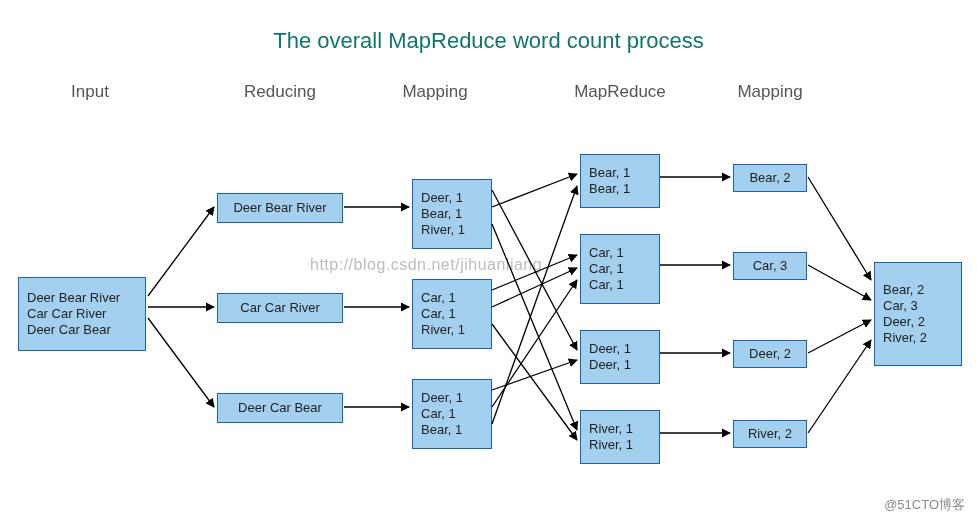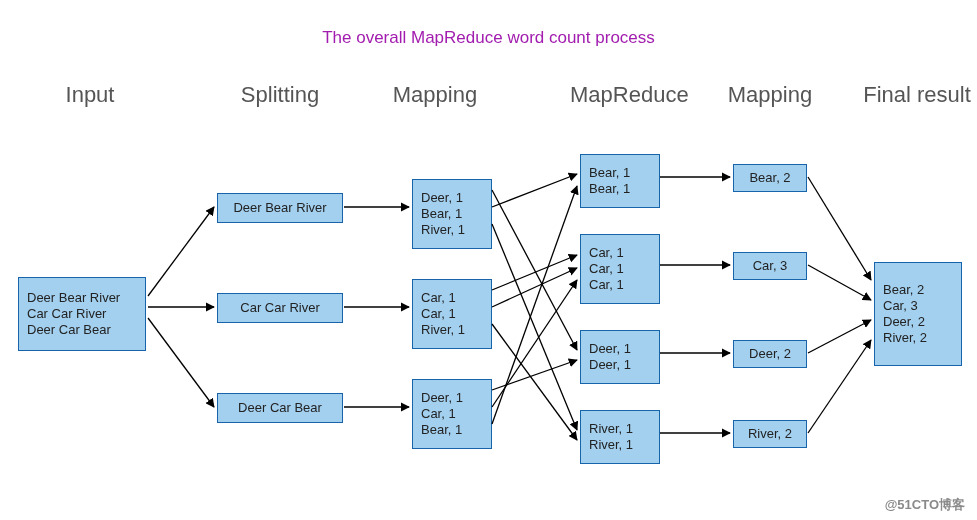--- a/index.html
+++ b/index.html
@@ -15,27 +15,27 @@
     position: relative;
     width: 977px;
     height: 520px;
   }
   .title {
     position: absolute;
     top: 28px;
     left: 0;
     width: 977px;
     text-align: center;
+    font-size: 22px;
+    color: #0f766e;
+  }
+  .colhdr {
+    position: absolute;
+    top: 82px;
     font-size: 17px;
-    color: #a21caf;
-  }
-  .colhdr {
-    position: absolute;
-    top: 82px;
-    font-size: 22px;
     color: #555;
     text-align: center;
   }
   .box {
     position: absolute;
     background: #a3d0ef;
     border: 1.5px solid #1864ab;
     font-size: 13px;
     color: #222;
     display: flex;
@@ -61,43 +61,41 @@
     color: #bdbdbd;
     letter-spacing: .5px;
     pointer-events: none;
   }
   .credit {
     position: absolute;
     right: 12px;
     bottom: 6px;
     font-size: 13px;
     color: #8a8a8a;
-    font-weight: bold;
   }
   svg.arrows {
     position: absolute;
     inset: 0;
     width: 977px;
     height: 520px;
     pointer-events: none;
   }
 </style>
 </head>
 <body>
 
 <div class="stage">
 
   <div class="title">The overall MapReduce word count process</div>
 
   <div class="colhdr" style="left:50px;  width:80px;">Input</div>
-  <div class="colhdr" style="left:230px; width:100px;">Splitting</div>
+  <div class="colhdr" style="left:230px; width:100px;">Reducing</div>
   <div class="colhdr" style="left:390px; width:90px;">Mapping</div>
   <div class="colhdr" style="left:570px; width:100px;">MapReduce</div>
   <div class="colhdr" style="left:720px; width:100px;">Mapping</div>
-  <div class="colhdr" style="left:862px; width:110px;">Final result</div>
 
   <div class="box pad" style="left:18px; top:277px; width:110px; height:60px;">
     <span class="line">Deer Bear River</span>
     <span class="line">Car Car River</span>
     <span class="line">Deer Car Bear</span>
   </div>
 
   <div class="box center" style="left:217px; top:193px; width:124px; height:28px;">
     <span class="line">Deer Bear River</span>
   </div>
@@ -155,20 +153,21 @@
     <span class="line">River, 2</span>
   </div>
 
   <div class="box pad" style="left:874px; top:262px; width:70px; height:90px;">
     <span class="line">Bear, 2</span>
     <span class="line">Car, 3</span>
     <span class="line">Deer, 2</span>
     <span class="line">River, 2</span>
   </div>
 
+  <div class="watermark">http://blog.csdn.net/jihuanliang</div>
   <div class="credit">@51CTO博客</div>
 
   <svg class="arrows">
     <defs>
       <marker id="arr" viewBox="0 0 10 10" refX="9" refY="5" markerWidth="7" markerHeight="7" orient="auto-start-reverse">
         <path d="M 0 0 L 10 5 L 0 10 z" fill="#000"></path>
       </marker>
     </defs>
     <g stroke="#000" stroke-width="1.3" fill="none" marker-end="url(#arr)">
 

